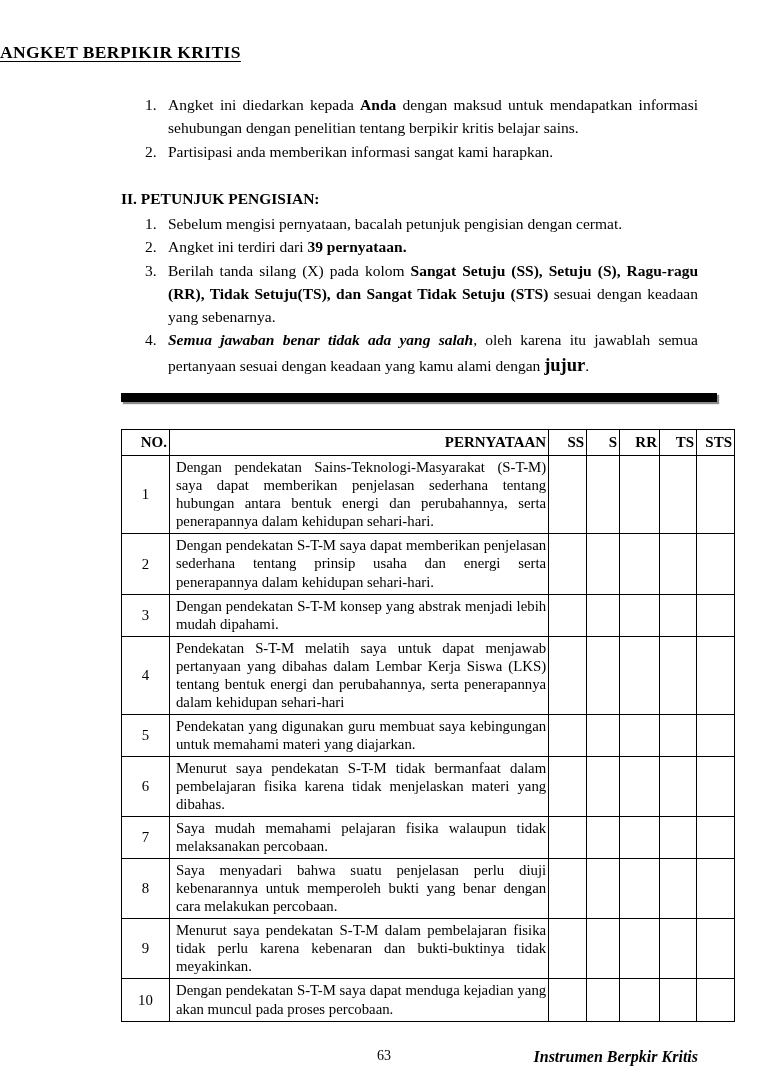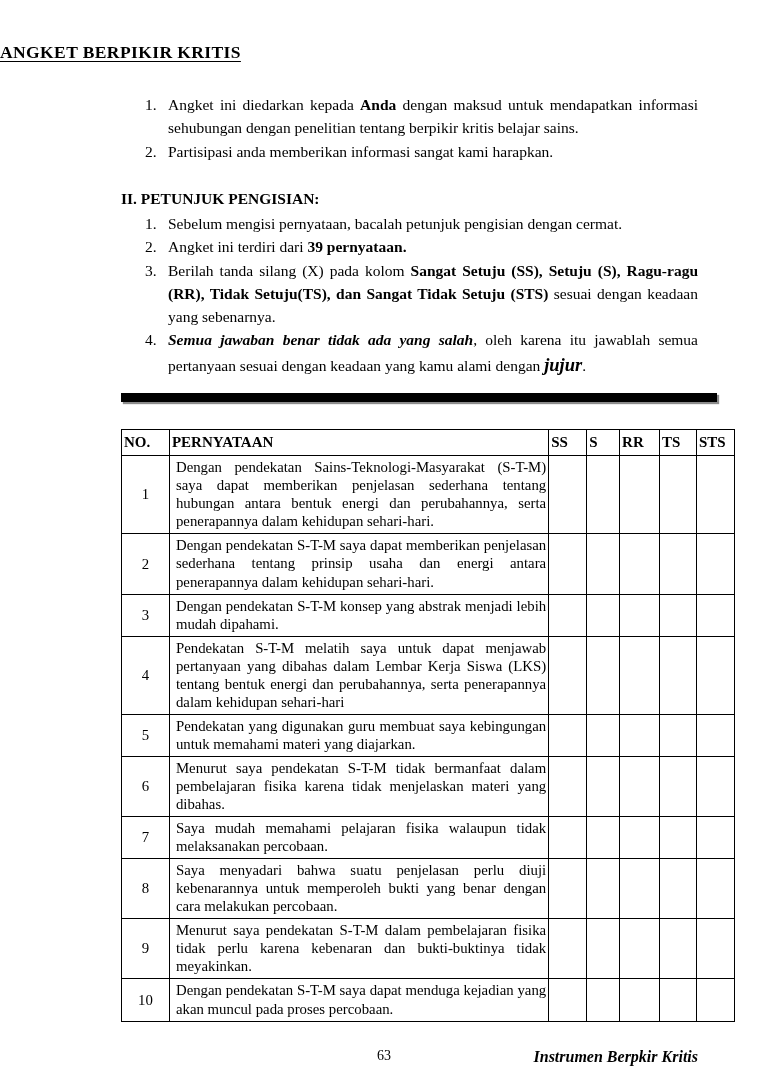--- a/index.html
+++ b/index.html
@@ -32,41 +32,41 @@
   .section { margin-top:24px; }
   .section:first-child { margin-top:30px; }
   .section-heading { font-weight:bold; margin-bottom:2px; }
 
   .list { margin-left:24px; }
   .list-item { display:flex; }
   .list-item .num { width:23px; flex:none; }
   .list-item .content { flex:1; text-align:justify; }
   .content b { font-weight:bold; }
   .bi { font-weight:bold; font-style:italic;margin-top:39px; }
-  .jujur { font-weight:bold; font-style:italic; font-size:18.5px; }
+  .jujur { font-weight:bold; font-size:18.5px; }
 
   .divider-bar {
     margin:14px 0 0 121px;
     width:596px; height:9px;
     background:#000;
     box-shadow:2px 2px 1px rgba(0,0,0,0.45);
   }
 
   table.questionnaire {
     margin:27px 0 0 121px;
     width:614px;
     border-collapse:collapse;
     font-size:14.8px;
   }
   table.questionnaire th, table.questionnaire td {
     border:1px solid #000;
   }
   table.questionnaire th {
     font-weight:bold;
-    text-align:left;
+    text-align:right;
     padding:4px 2px;
     font-size:15px;
   }
   td.no-cell {
     text-align:center;
     vertical-align:middle;
     width:48px;
   }
   td.statement-cell {
     text-align:justify;
@@ -158,21 +158,21 @@
         <td class="no-cell">1</td>
         <td class="statement-cell">Dengan pendekatan Sains-Teknologi-Masyarakat (S-T-M) saya dapat  memberikan penjelasan sederhana tentang hubungan antara bentuk energi dan perubahannya, serta penerapannya dalam kehidupan sehari-hari.</td>
         <td class="answer-cell"></td>
         <td class="answer-cell"></td>
         <td class="answer-cell"></td>
         <td class="answer-cell"></td>
         <td class="answer-cell"></td>
       </tr>
       <tr>
         <td class="no-cell">2</td>
-        <td class="statement-cell">Dengan pendekatan S-T-M saya dapat memberikan penjelasan sederhana tentang prinsip usaha dan energi antara penerapannya dalam kehidupan sehari-hari.</td>
+        <td class="statement-cell">Dengan pendekatan S-T-M saya dapat memberikan penjelasan sederhana tentang prinsip usaha dan energi serta penerapannya dalam kehidupan sehari-hari.</td>
         <td class="answer-cell"></td>
         <td class="answer-cell"></td>
         <td class="answer-cell"></td>
         <td class="answer-cell"></td>
         <td class="answer-cell"></td>
       </tr>
       <tr>
         <td class="no-cell">3</td>
         <td class="statement-cell">Dengan pendekatan S-T-M  konsep yang abstrak menjadi lebih mudah dipahami.</td>
         <td class="answer-cell"></td>

